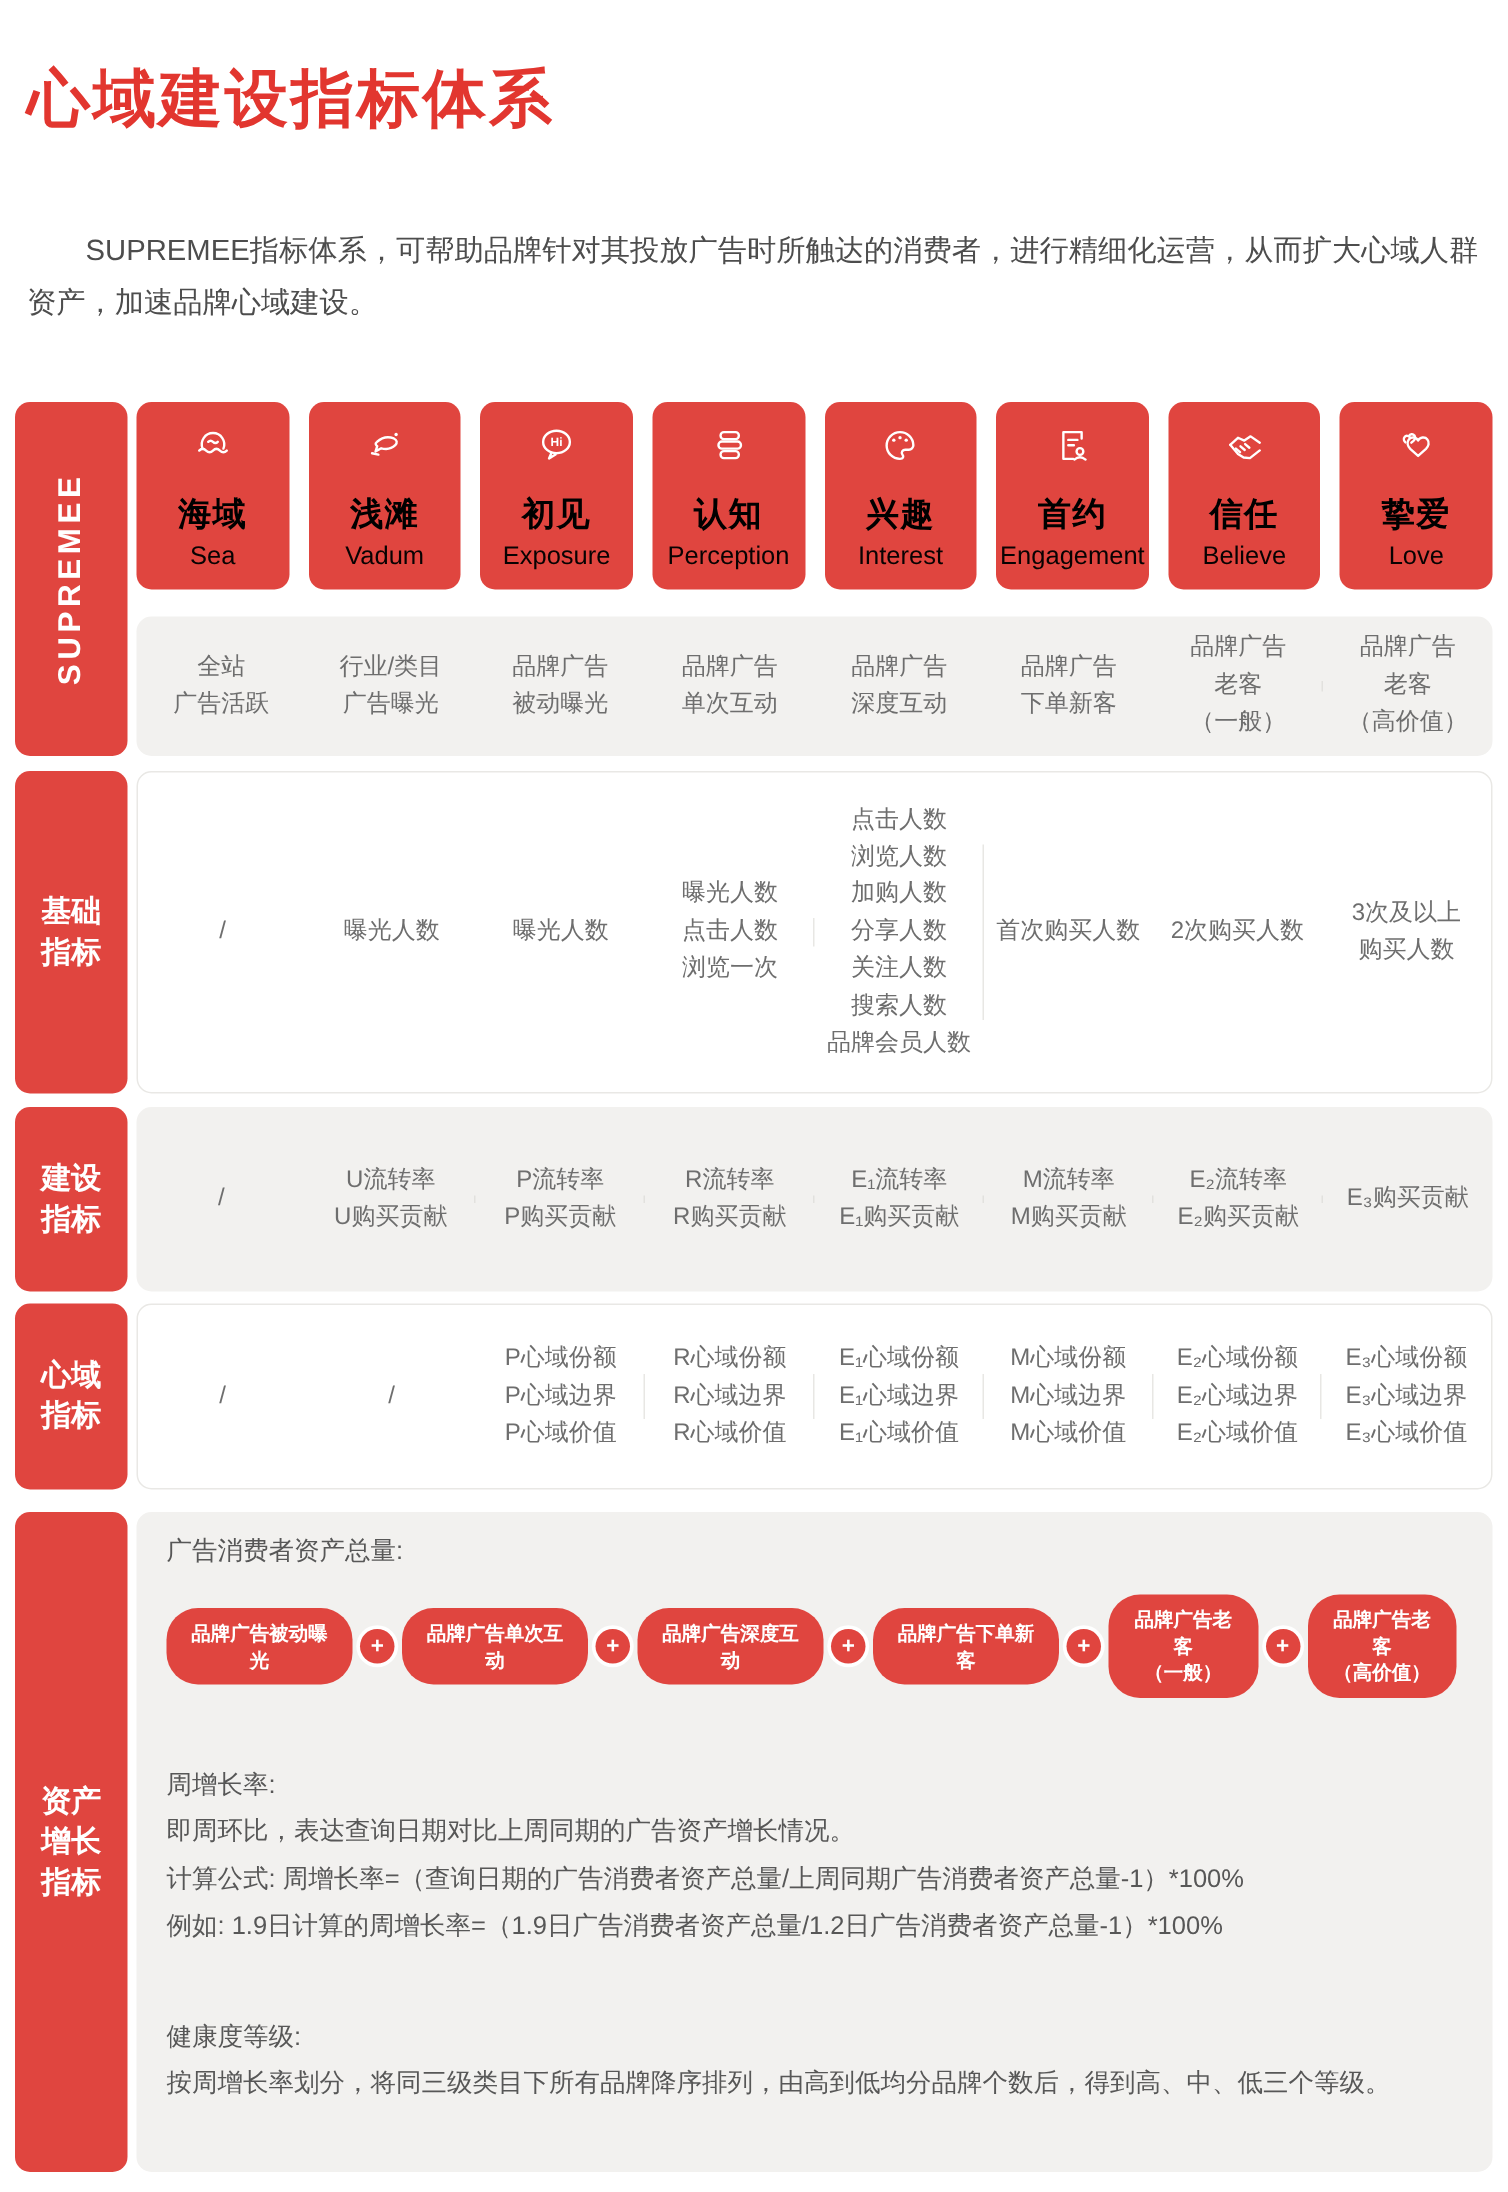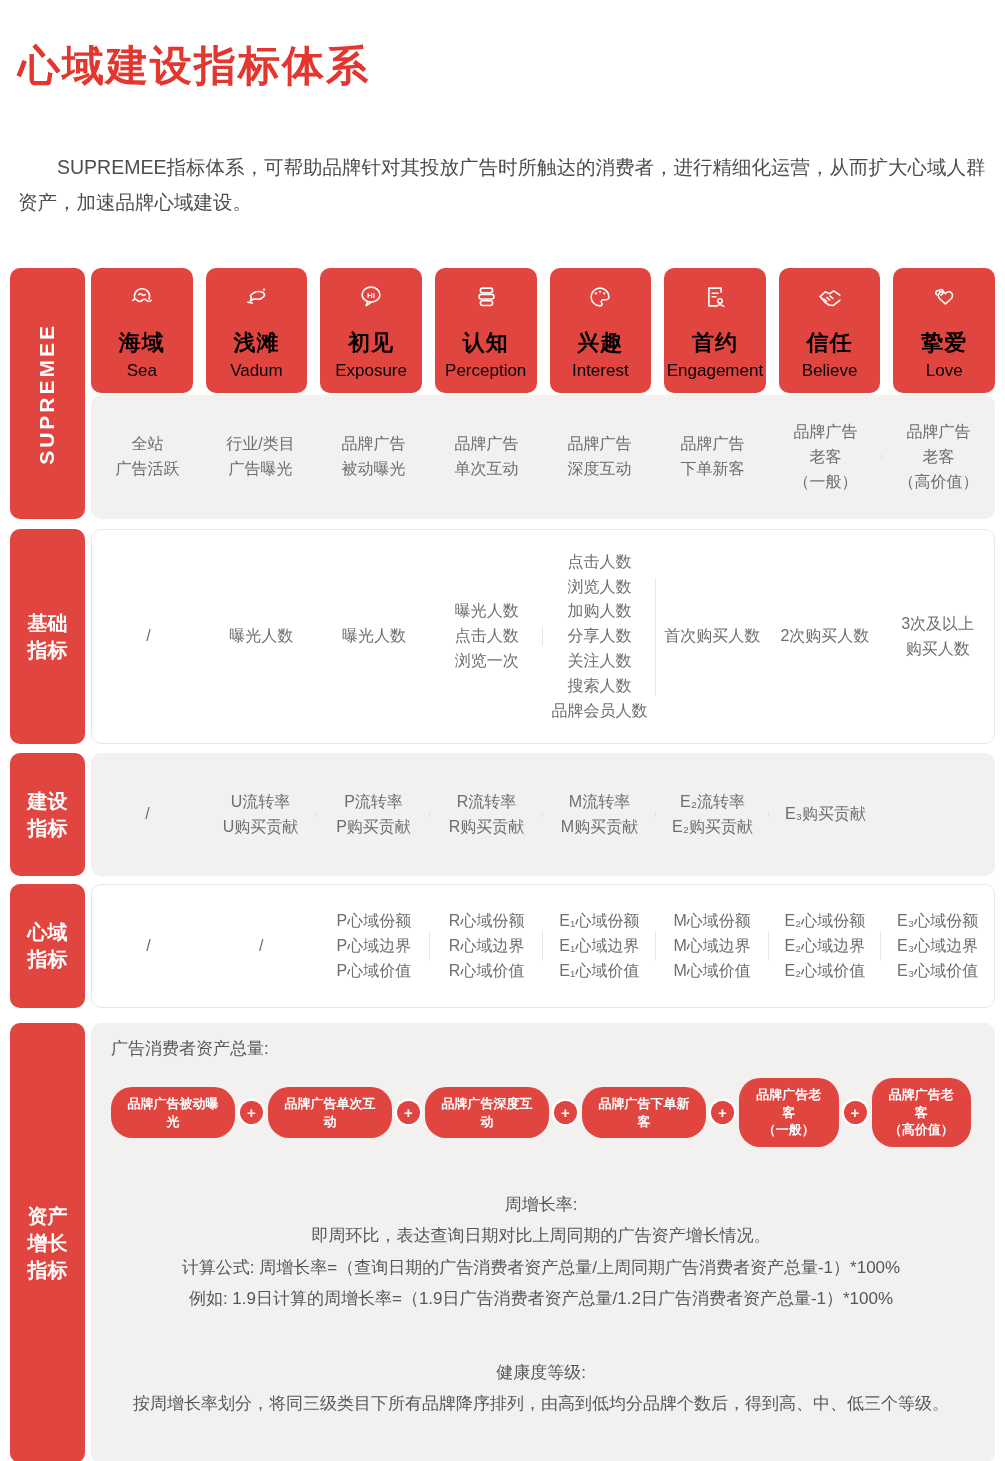--- a/index.html
+++ b/index.html
@@ -67,21 +67,21 @@
     font-size: 16px; line-height: 1.55; color: #6e6e6e;
     white-space: pre-line; padding: 4px 2px;
   }
   .cell:not(:last-child)::after {
     content: ""; position: absolute; right: 0; width: 1px;
     top: var(--ins, 28px); bottom: var(--ins, 28px);
   }
   .card-gray  .cell:not(:last-child)::after { background: #E2E1DE; }
   .card-white .cell:not(:last-child)::after { background: #E8E7E4; }
 
-  .subheader { margin-top: 2px; height: 124px; --ins: 38px; }
+  .subheader { margin-top: 18px; height: 93px; --ins: 38px; }
   .row-basic        { height: 215px; --ins: 32px; }
   .row-construction { height: 123px; --ins: 26px; }
   .row-mind         { height: 124px; --ins: 26px; }
 
   
   .asset-card {
     background: #F2F1EF; border-radius: 10px; height: 440px;
     padding: 14px 24px 0 20px;
   }
   .asset-title { font-size: 17px; color: #575757; }
@@ -91,21 +91,21 @@
     padding: 8px 13px; border-radius: 21px; text-align: center;
     line-height: 1.35; white-space: pre-line; flex: 0 1 auto;
   }
   .plus {
     flex: 0 0 23px; width: 23px; height: 23px; border-radius: 50%;
     background: #E0453F; color: #fff;
     box-shadow: 0 0 0 2.5px rgba(255,255,255,.95);
     display: flex; align-items: center; justify-content: center;
     font-size: 15px; font-weight: bold; line-height: 1;
   }
-  .asset-block { margin-top: 42px; font-size: 17px; color: #575757; line-height: 1.85; text-align: center; }
+  .asset-block { margin-top: 42px; font-size: 17px; color: #575757; line-height: 1.85; }
   .asset-block .blk-line { display: block; }
 
   svg.ic { fill: none; stroke: #fff; stroke-width: 1.7; stroke-linecap: round; stroke-linejoin: round; }
   svg.ic text { stroke: none; fill: #fff; font-family: "Liberation Sans", sans-serif; }
 </style>
 </head>
 <body>
 
 <div class="page">
 
@@ -275,20 +275,22 @@
 指标</div>
       <div class="band-content">
         <div class="card card-gray row-construction">
           <div class="cell">/</div>
           <div class="cell">U流转率
 U购买贡献</div>
           <div class="cell">P流转率
 P购买贡献</div>
           <div class="cell">R流转率
 R购买贡献</div>
+          <div class="cell">E₁流转率
+E₁购买贡献</div>
           <div class="cell">M流转率
 M购买贡献</div>
           <div class="cell">E₂流转率
 E₂购买贡献</div>
           <div class="cell">E₃购买贡献</div>
         </div>
       </div>
     </div>
 
     <div class="band band-mind">

